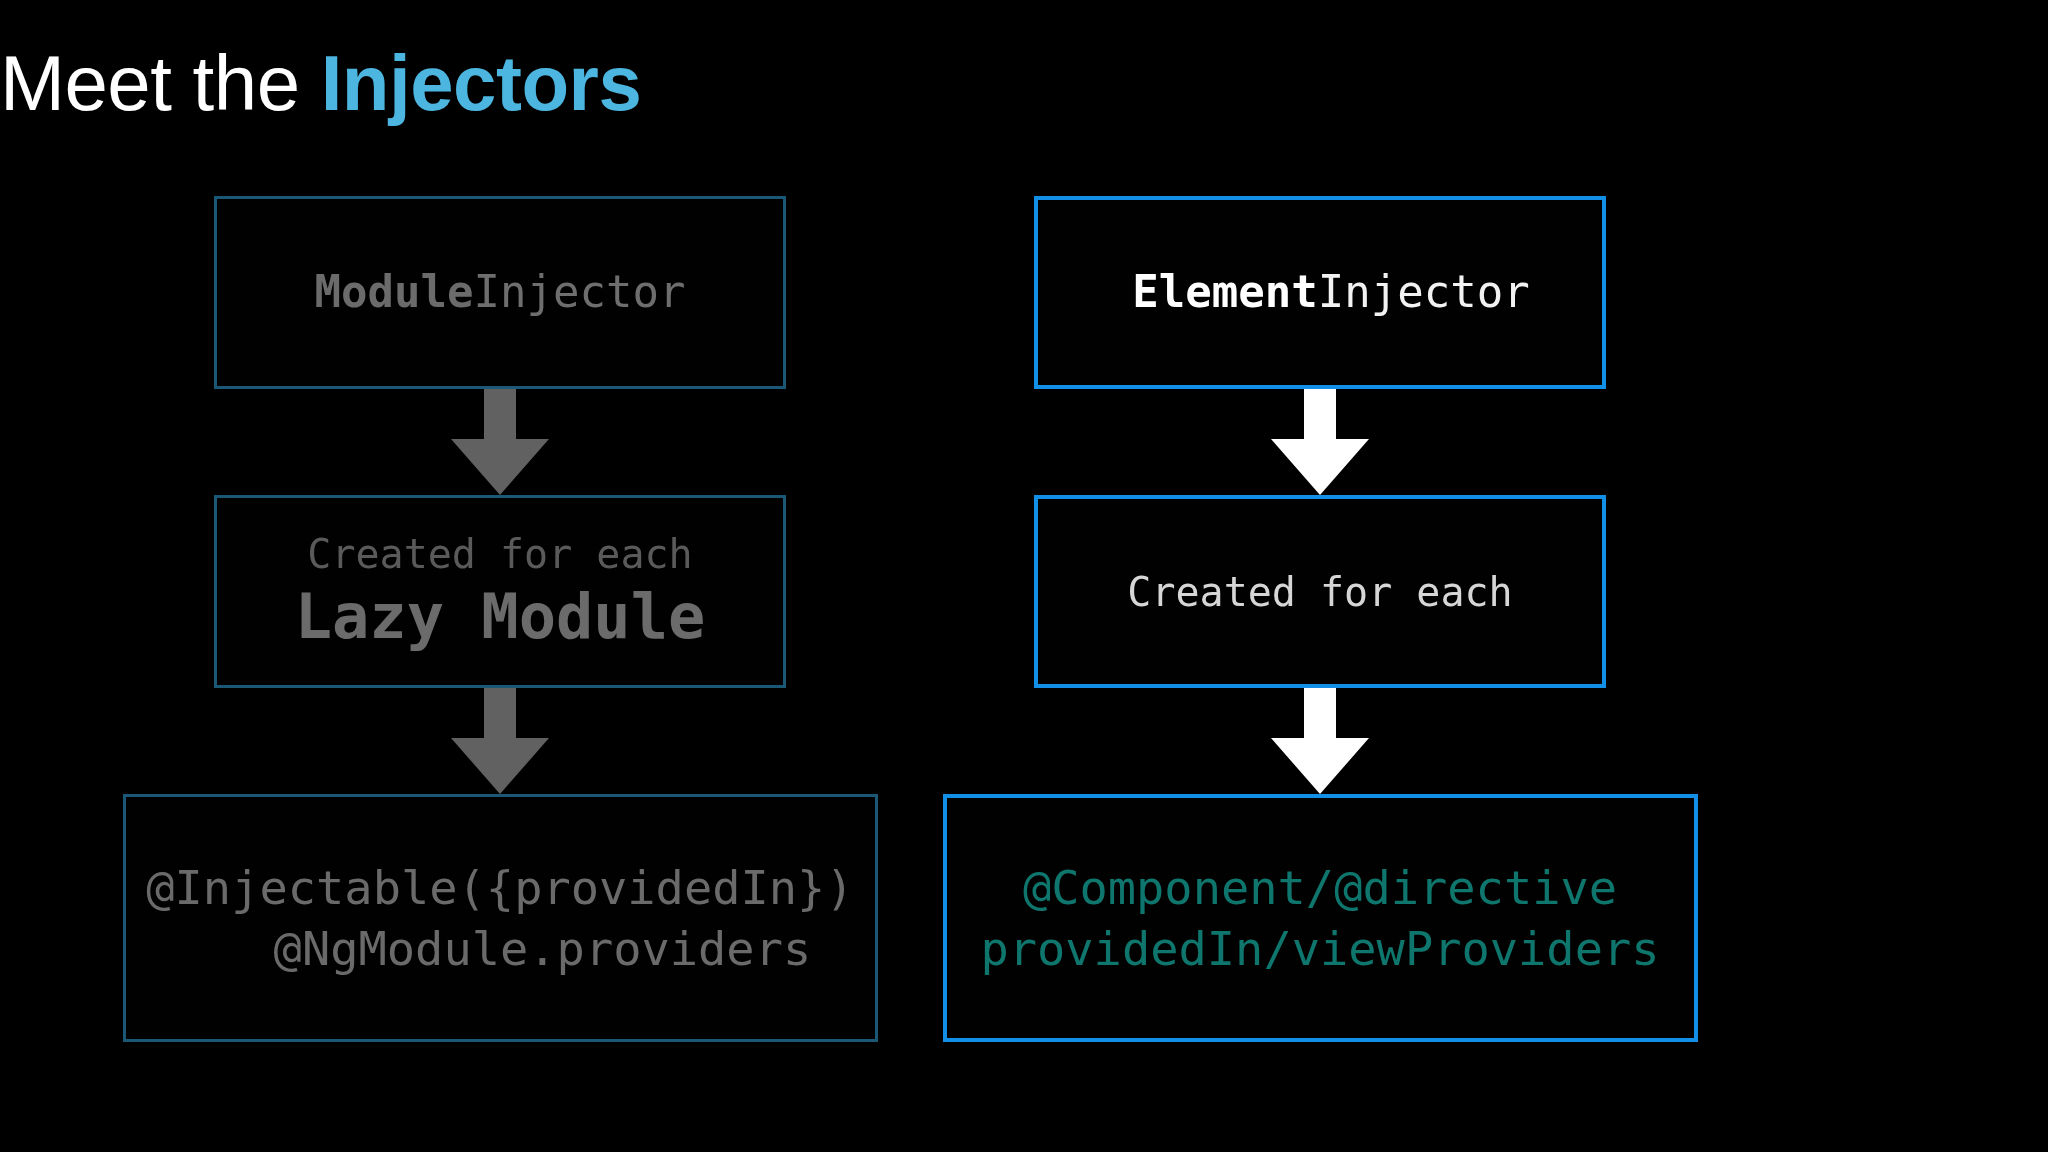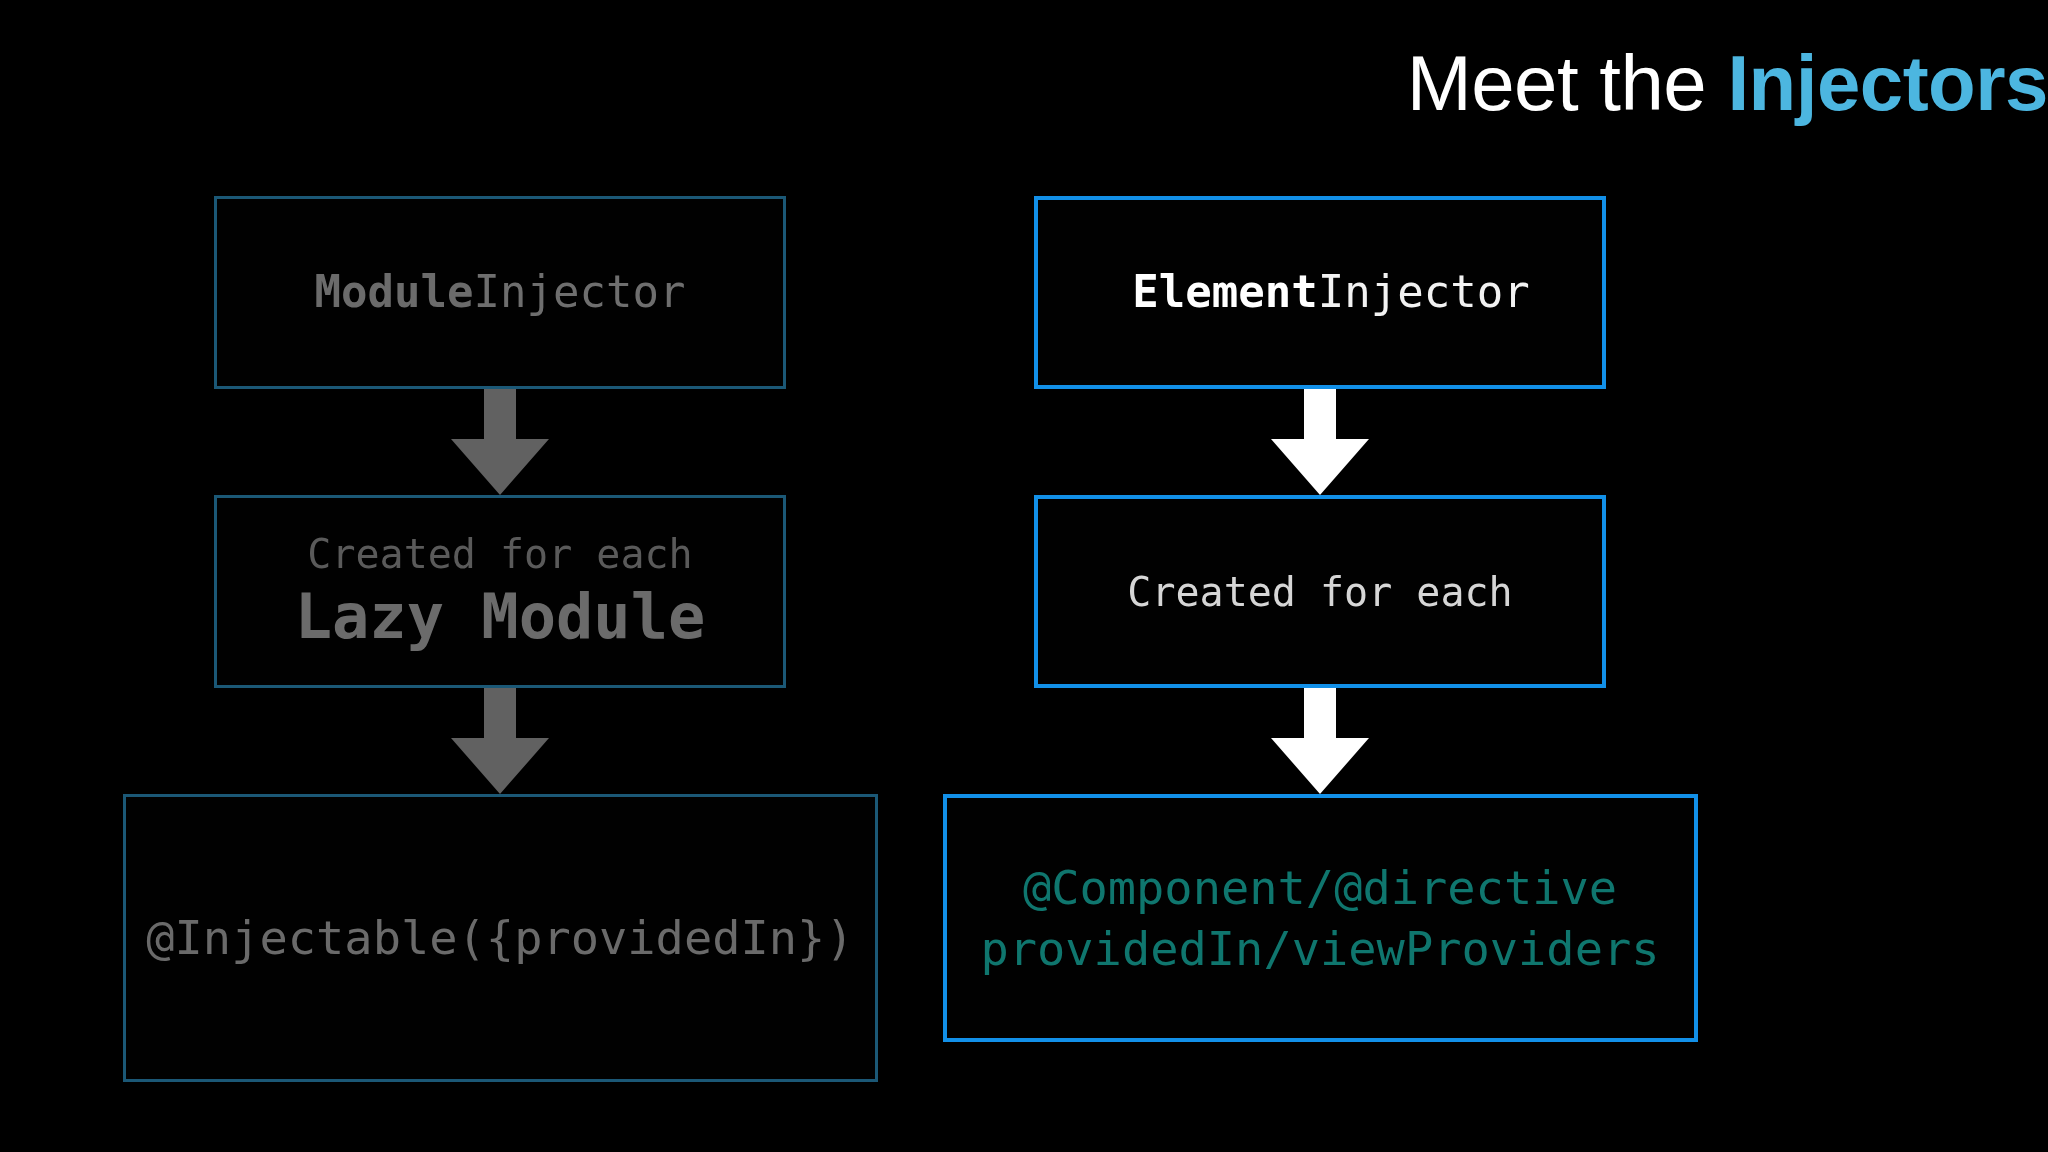--- a/index.html
+++ b/index.html
@@ -22,21 +22,21 @@
     inset: 0;
     background: #000000;
   }
 
   
   .title {
     position: absolute;
     top: 44px;
     left: 0;
     width: 2048px;
-    text-align: right;
+    text-align: left;
     font-size: 78px;
     line-height: 1.0;
     color: #ffffff;
     font-weight: 400;
     letter-spacing: -0.5px;
     white-space: nowrap;
   }
   .title .accent {
     color: #4cb6e0;
     font-weight: 700;
@@ -93,21 +93,21 @@
   .muted .box-head {
     width: 572px;
     height: 193px;
   }
   .muted .box-mid {
     width: 572px;
     height: 193px;
   }
   .muted .box-foot {
     width: 755px;
-    height: 288px;
+    height: 248px;
   }
 
   
   .active .box-head {
     width: 572px;
     height: 193px;
     padding-left: 22px;
   }
   .active .box-mid {
     width: 572px;
@@ -191,20 +191,21 @@
       </div>
 
       <div class="arrow-wrap tall">
         <svg class="arrow" width="110" height="106" viewBox="0 0 110 106">
           <polygon class="arrow-fill" points="39,0 71,0 71,50 104,50 55,106 6,50 39,50"></polygon>
         </svg>
       </div>
 
       <div class="box box-foot">
         <div class="code-line txt-code">@Injectable({providedIn})</div>
+        <div class="code-line txt-code">   @NgModule.providers</div>
       </div>
 
     </div>
 
     <div class="column col-right active">
 
       <div class="box box-head">
         <div class="head-line">
           <span class="bold txt-strong">Element</span><span class="norm txt-regular">Injector</span>
         </div>

